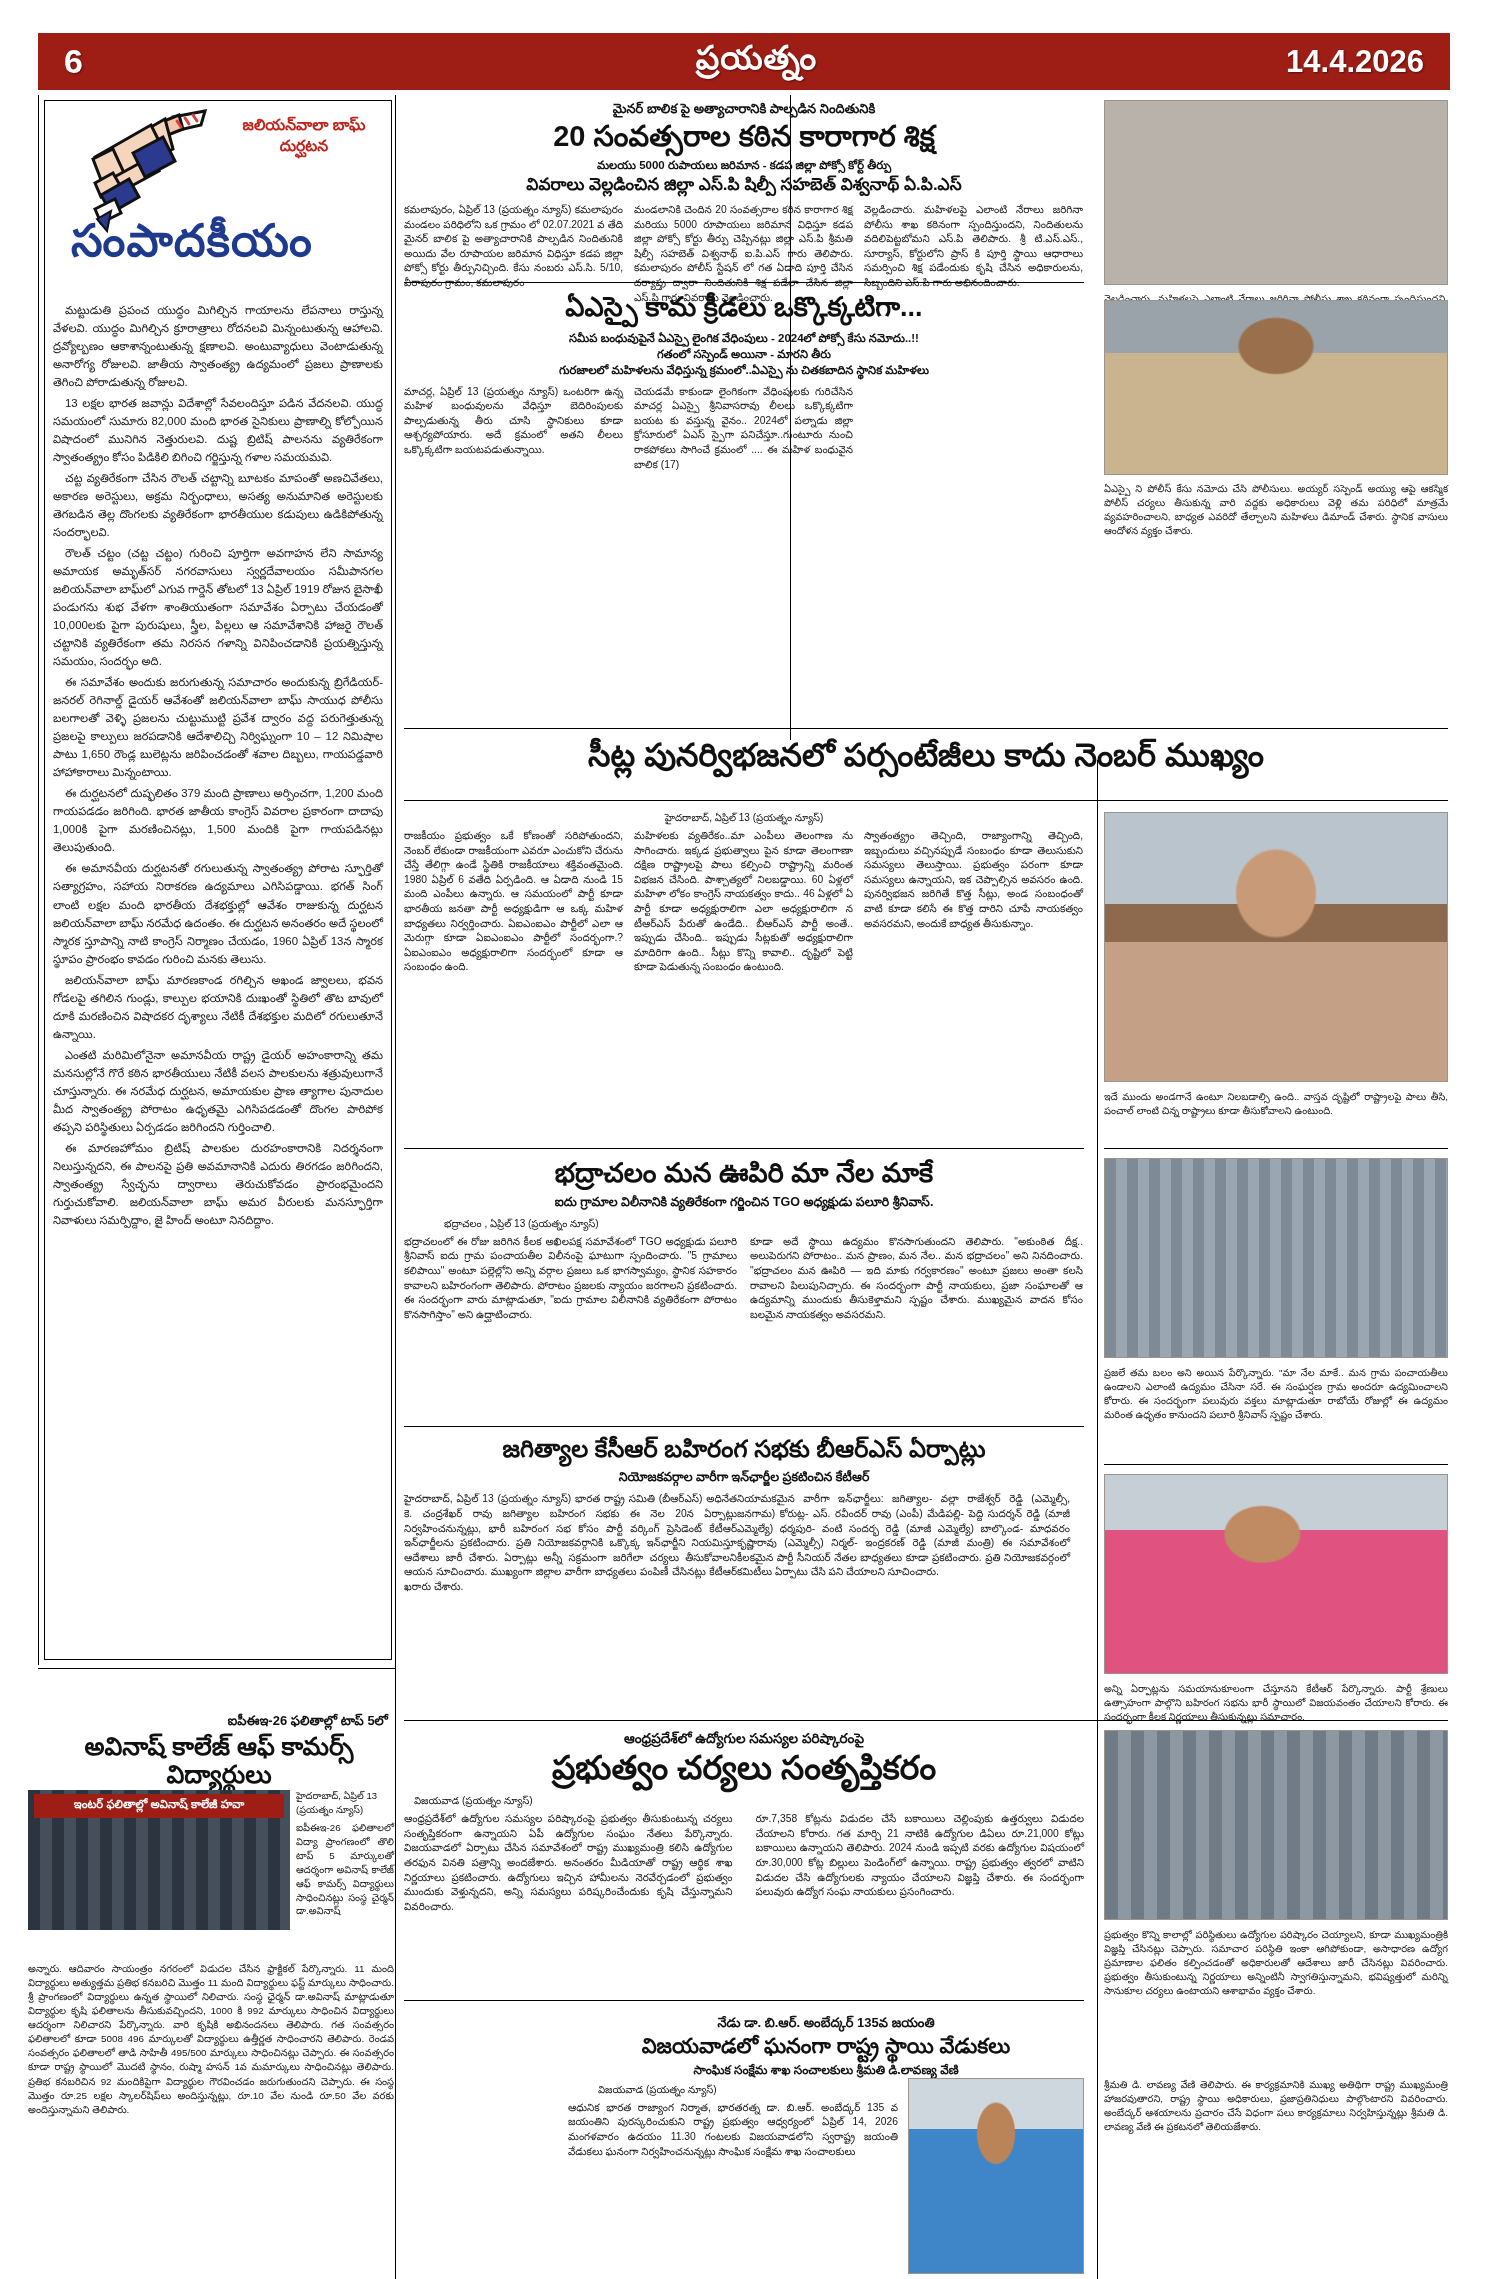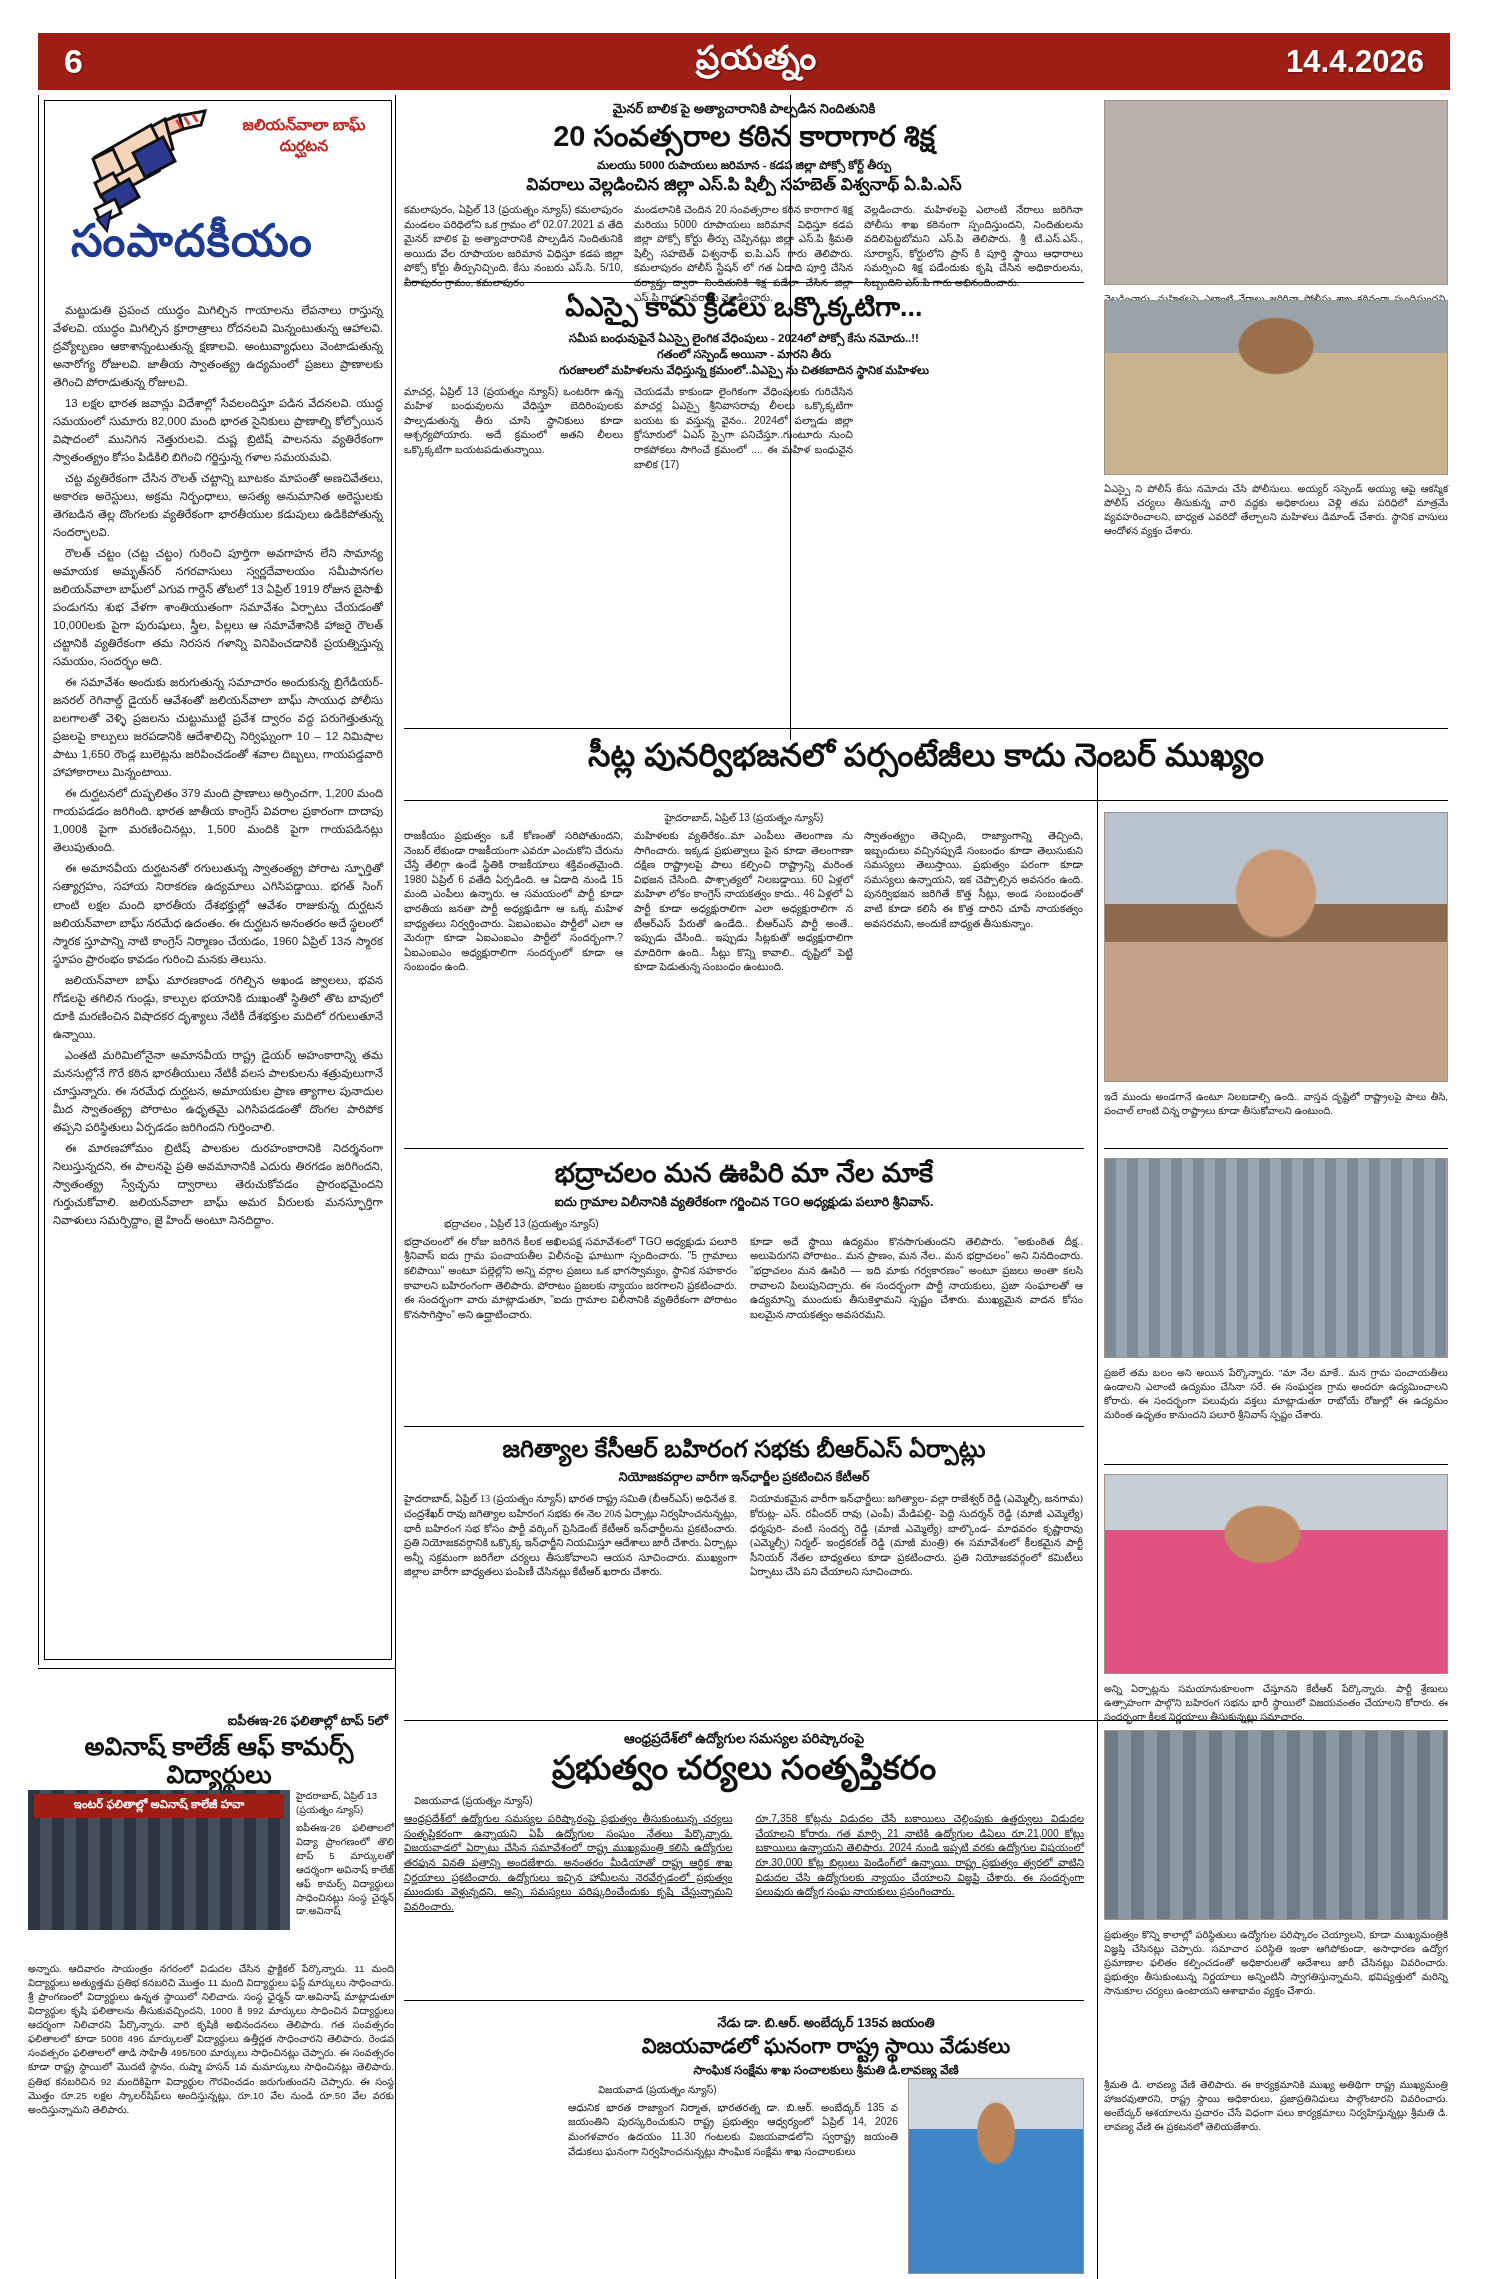--- a/index.html
+++ b/index.html
@@ -209,21 +209,21 @@
 
   <div class="photo ph-hall" style="left:1104px; top:1158px; width:344px; height:200px;"></div>
   <div class="body-col" style="position:absolute; left:1104px; top:1366px; width:344px; font-size:9.8px;">ప్రజలే తమ బలం అని అయిన పేర్కొన్నారు. "మా నేల మాకే.. మన గ్రామ పంచాయతీలు ఉండాలని ఎలాంటి ఉద్యమం చేసినా సరే. ఈ సంఘర్షణ గ్రామ అందరూ ఉద్యమించాలని కోరారు. ఈ సందర్భంగా పలువురు వక్తలు మాట్లాడుతూ రాబోయే రోజుల్లో ఈ ఉద్యమం మరింత ఉధృతం కానుందని పలూరి శ్రీనివాస్ స్పష్టం చేశారు.</div>
 
   <div class="col-rule hrule" style="left:404px; top:1426px; width:680px;"></div>
   <div class="col-rule hrule" style="left:1104px; top:1464px; width:344px;"></div>
 
   <div style="position:absolute; left:404px; top:1436px; width:680px;">
     <div class="headline" style="font-size:24px; margin-bottom:6px;">జగిత్యాల కేసీఆర్ బహిరంగ సభకు బీఆర్ఎస్ ఏర్పాట్లు</div>
     <div class="subhead" style="font-size:12.5px; margin-bottom:6px;">నియోజకవర్గాల వారీగా ఇన్‌ఛార్జీల ప్రకటించిన కేటీఆర్</div>
-    <div style="display:flex; gap:13px;font-family:Liberation Serif, serif;">
+    <div style="display:flex; ">
       <div class="body-col" style="width:333px;">హైదరాబాద్, ఏప్రిల్ 13 (ప్రయత్నం న్యూస్) భారత రాష్ట్ర సమితి (బీఆర్ఎస్) అధినేత కె. చంద్రశేఖర్ రావు జగిత్యాల బహిరంగ సభకు ఈ నెల 20న ఏర్పాట్లు నిర్వహించనున్నట్లు, భారీ బహిరంగ సభ కోసం పార్టీ వర్కింగ్ ప్రెసిడెంట్ కేటీఆర్ ఇన్‌ఛార్జీలను ప్రకటించారు. ప్రతి నియోజకవర్గానికి ఒక్కొక్క ఇన్‌ఛార్జీని నియమిస్తూ ఆదేశాలు జారీ చేశారు. ఏర్పాట్లు అన్నీ సక్రమంగా జరిగేలా చర్యలు తీసుకోవాలని ఆయన సూచించారు. ముఖ్యంగా జిల్లాల వారీగా బాధ్యతలు పంపిణీ చేసినట్లు కేటీఆర్ ఖరారు చేశారు.</div>
       <div class="body-col" style="width:333px;">నియామకమైన వారీగా ఇన్‌ఛార్జీలు: జగిత్యాల- వల్లా రాజేశ్వర్ రెడ్డి (ఎమ్మెల్సీ, జనగామ) కోరుట్ల- ఎస్. రవీందర్ రావు (ఎంపీ) మేడిపల్లి- పెద్ది సుదర్శన్ రెడ్డి (మాజీ ఎమ్మెల్యే) ధర్మపురి- వంటి సందర్భ రెడ్డి (మాజీ ఎమ్మెల్యే) బాల్కొండ- మాధవరం కృష్ణారావు (ఎమ్మెల్సీ) నిర్మల్- ఇంద్రకరణ్ రెడ్డి (మాజీ మంత్రి) ఈ సమావేశంలో కీలకమైన పార్టీ సీనియర్ నేతల బాధ్యతలు కూడా ప్రకటించారు. ప్రతి నియోజకవర్గంలో కమిటీలు ఏర్పాటు చేసి పని చేయాలని సూచించారు.</div>
     </div>
   </div>
 
   <div class="photo ph-pink" style="left:1104px; top:1474px; width:344px; height:200px;"></div>
   <div class="body-col" style="position:absolute; left:1104px; top:1682px; width:344px; font-size:9.8px;">అన్ని ఏర్పాట్లను సమయానుకూలంగా చేస్తూనని కేటీఆర్ పేర్కొన్నారు. పార్టీ శ్రేణులు ఉత్సాహంగా పాల్గొని బహిరంగ సభను భారీ స్థాయిలో విజయవంతం చేయాలని కోరారు. ఈ సందర్భంగా కీలక నిర్ణయాలు తీసుకున్నట్లు సమాచారం.</div>
 
   <div class="col-rule hrule" style="left:38px; top:1668px; width:357px;"></div>
 
@@ -243,21 +243,21 @@
   </div>
 
   <div class="body-col" style="position:absolute; left:28px; top:1962px; width:366px; font-size:9.9px;">అన్నారు. ఆదివారం సాయంత్రం నగరంలో విడుదల చేసిన ఫ్రాక్టికల్ పేర్కొన్నారు. 11 మంది విద్యార్థులు అత్యుత్తమ ప్రతిభ కనబరిచి మొత్తం 11 మంది విద్యార్థులు ఫస్ట్ మార్కులు సాధించారు. శ్రీ ప్రాంగణంలో విద్యార్థులు ఉన్నత స్థాయిలో నిలిచారు. సంస్థ ఛైర్మన్ డా.అవినాష్ మాట్లాడుతూ విద్యార్థుల కృషి ఫలితాలను తీసుకువచ్చిందని, 1000 కి 992 మార్కులు సాధించిన విద్యార్థులు ఆదర్శంగా నిలిచారని పేర్కొన్నారు. వారి కృషికి అభినందనలు తెలిపారు. గత సంవత్సరం ఫలితాలలో కూడా 5008 496 మార్కులతో విద్యార్థులు ఉత్తీర్ణత సాధించారని తెలిపారు. రెండవ సంవత్సరం ఫలితాలలో తాడి సాహితీ 495/500 మార్కులు సాధించినట్లు చెప్పారు. ఈ సంవత్సరం కూడా రాష్ట్ర స్థాయిలో మొదటి స్థానం, రుష్మా హసన్ 1వ మమార్కులు సాధించినట్లు తెలిపారు. ప్రతిభ కనబరిచిన 92 మందికిపైగా విద్యార్థుల గౌరవించడం జరుగుతుందని చెప్పారు. ఈ సంస్థ మొత్తం రూ.25 లక్షల స్కాలర్‌షిప్‌లు అందిస్తున్నట్లు, రూ.10 వేల నుండి రూ.50 వేల వరకు అందిస్తున్నామని తెలిపారు.</div>
 
   <div class="col-rule hrule" style="left:404px; top:1720px; width:1044px;"></div>
 
   <div style="position:absolute; left:404px; top:1730px; width:680px;">
     <div class="kicker" style="font-size:13.5px;">ఆంధ్రప్రదేశ్‌లో ఉద్యోగుల సమస్యల పరిష్కారంపై</div>
     <div class="headline" style="font-size:33px; margin-top:2px; margin-bottom:8px;">ప్రభుత్వం  చర్యలు సంతృప్తికరం</div>
     <div class="byline" style="text-align:left; padding-left:10px;">విజయవాడ     (ప్రయత్నం న్యూస్)</div>
-    <div style="display:flex; gap:23px;text-decoration:underline;">
+    <div style="display:flex; gap:23px;">
       <div class="body-col" style="width:333px;">ఆంధ్రప్రదేశ్‌లో ఉద్యోగుల సమస్యల పరిష్కారంపై ప్రభుత్వం తీసుకుంటున్న చర్యలు సంతృప్తికరంగా ఉన్నాయని ఏపీ ఉద్యోగుల సంఘం నేతలు పేర్కొన్నారు. విజయవాడలో ఏర్పాటు చేసిన సమావేశంలో రాష్ట్ర ముఖ్యమంత్రి కలిసి ఉద్యోగుల తరఫున వినతి పత్రాన్ని అందజేశారు. అనంతరం మీడియాతో రాష్ట్ర ఆర్థిక శాఖ నిర్ణయాలు ప్రకటించారు. ఉద్యోగులు ఇచ్చిన హామీలను నెరవేర్చడంలో ప్రభుత్వం ముందుకు వెళ్తున్నదని, అన్ని సమస్యలు పరిష్కరించేందుకు కృషి చేస్తున్నామని వివరించారు.</div>
       <div class="body-col" style="width:333px;">రూ.7,358 కోట్లను విడుదల చేసే బకాయిలు చెల్లింపుకు ఉత్తర్వులు విడుదల చేయాలని కోరారు. గత మార్చి 21 నాటికి ఉద్యోగుల డిఏలు రూ.21,000 కోట్లు బకాయిలు ఉన్నాయని తెలిపారు. 2024 నుండి ఇప్పటి వరకు ఉద్యోగుల విషయంలో రూ.30,000 కోట్ల బిల్లులు పెండింగ్‌లో ఉన్నాయి. రాష్ట్ర ప్రభుత్వం త్వరలో వాటిని విడుదల చేసి ఉద్యోగులకు న్యాయం చేయాలని విజ్ఞప్తి చేశారు. ఈ సందర్భంగా పలువురు ఉద్యోగ సంఘ నాయకులు ప్రసంగించారు.</div>
     </div>
   </div>
 
   <div class="photo ph-office" style="left:1104px; top:1730px; width:344px; height:190px;"></div>
   <div class="body-col" style="position:absolute; left:1104px; top:1928px; width:344px; font-size:9.8px;">ప్రభుత్వం కొన్ని కాలాల్లో పరిస్థితులు ఉద్యోగుల పరిష్కారం చెయ్యాలని, కూడా ముఖ్యమంత్రికి విజ్ఞప్తి చేసినట్లు చెప్పారు. సమాచార పరిస్థితి ఇంకా ఆగిపోకుండా, అసాధారణ ఉద్యోగ ప్రమాణాల ఫలితం కల్పించడంతో అధికారులతో ఆదేశాలు జారీ చేసినట్లు వివరించారు. ప్రభుత్వం తీసుకుంటున్న నిర్ణయాలు అన్నింటినీ స్వాగతిస్తున్నామని, భవిష్యత్తులో మరిన్ని సానుకూల చర్యలు ఉంటాయని ఆశాభావం వ్యక్తం చేశారు.</div>
 
   <div class="col-rule hrule" style="left:404px; top:2000px; width:680px;"></div>
 

